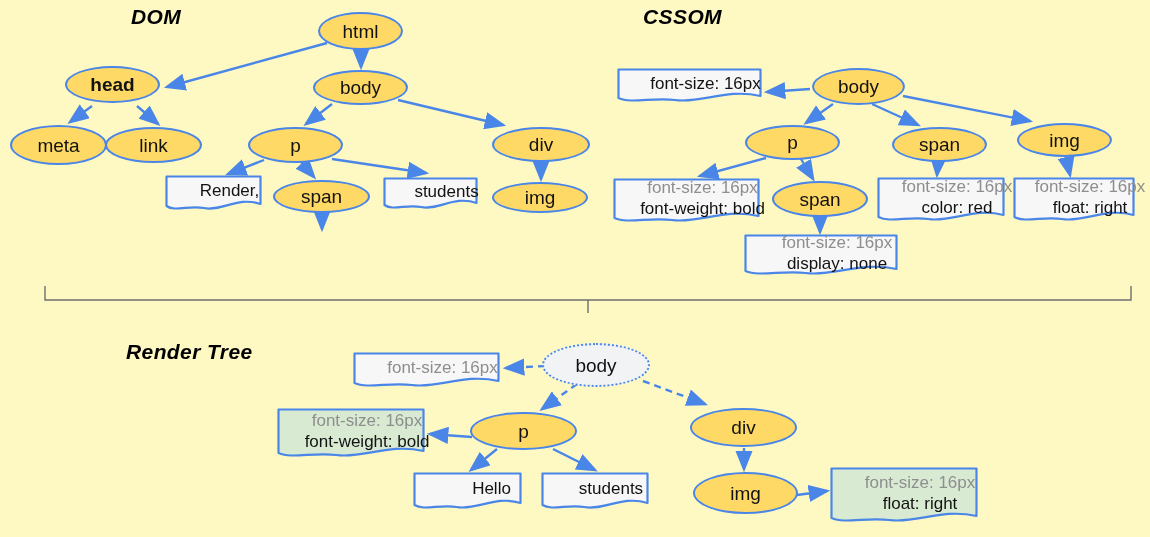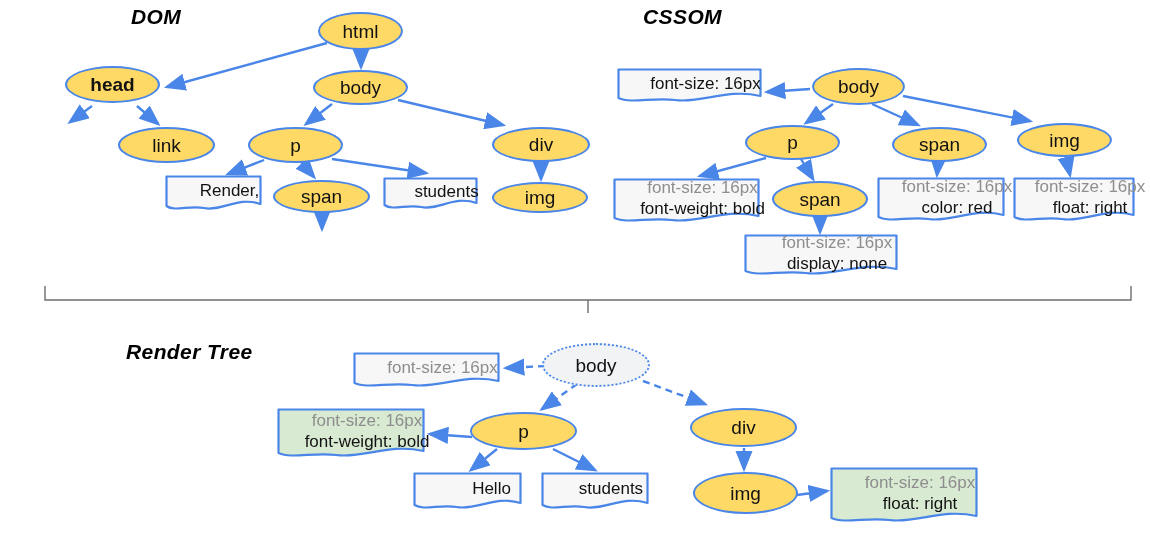--- a/index.html
+++ b/index.html
@@ -1,16 +1,16 @@
 <!DOCTYPE html>
 <html><head>
 <meta charset="utf-8">
 <style>
   html,body{margin:0;padding:0;background:#4b6b52;}
-  #stage{position:relative;width:1150px;height:537px;background:#ffffff;
+  #stage{position:relative;width:1150px;height:537px;background:#fef9c3;
          font-family:"Liberation Sans",sans-serif;overflow:hidden;}
   #edge-layer{position:absolute;left:0;top:0;}
   .edge{stroke:#4a86e8;stroke-width:2.4;fill:none;}
   .edge.dashed{stroke-dasharray:7 5;}
   #brace{stroke:#6e6e6e;stroke-width:1.4;fill:none;}
   .title{position:absolute;font-weight:800;font-style:italic;font-size:21px;color:#000;letter-spacing:.4px;}
   .node{position:absolute;}
   .ellipse{width:100%;height:100%;border-radius:50%;border:2.5px solid #4a86e8;background:#ffd966;box-sizing:border-box;}
   .ellipse.white{background:#f1f3f4;border-style:dotted;}
   .docshape{position:absolute;left:0;top:0;}
@@ -77,21 +77,27 @@
       <div class="lbl">
         <div class="line big">head</div>
       </div>
     </div>
     <div class="node" style="left: 313px; top: 70px; width: 95px; height: 35px;">
       <div class="ellipse"></div>
       <div class="lbl">
         <div class="line big">body</div>
       </div>
     </div>
-    <div class="node" style="left: 118px; top: 127px; width: 97px; height: 36px;">
+    <div class="node" style="left: 10px; top: 125px; width: 97px; height: 40px;">
+      <div class="ellipse"></div>
+      <div class="lbl">
+        <div class="line big">meta</div>
+      </div>
+    </div>
+    <div class="node" style="left: 105px; top: 127px; width: 97px; height: 36px;">
       <div class="ellipse"></div>
       <div class="lbl">
         <div class="line big">link</div>
       </div>
     </div>
     <div class="node" style="left: 248px; top: 127px; width: 95px; height: 36px;">
       <div class="ellipse"></div>
       <div class="lbl">
         <div class="line big">p</div>
       </div>

